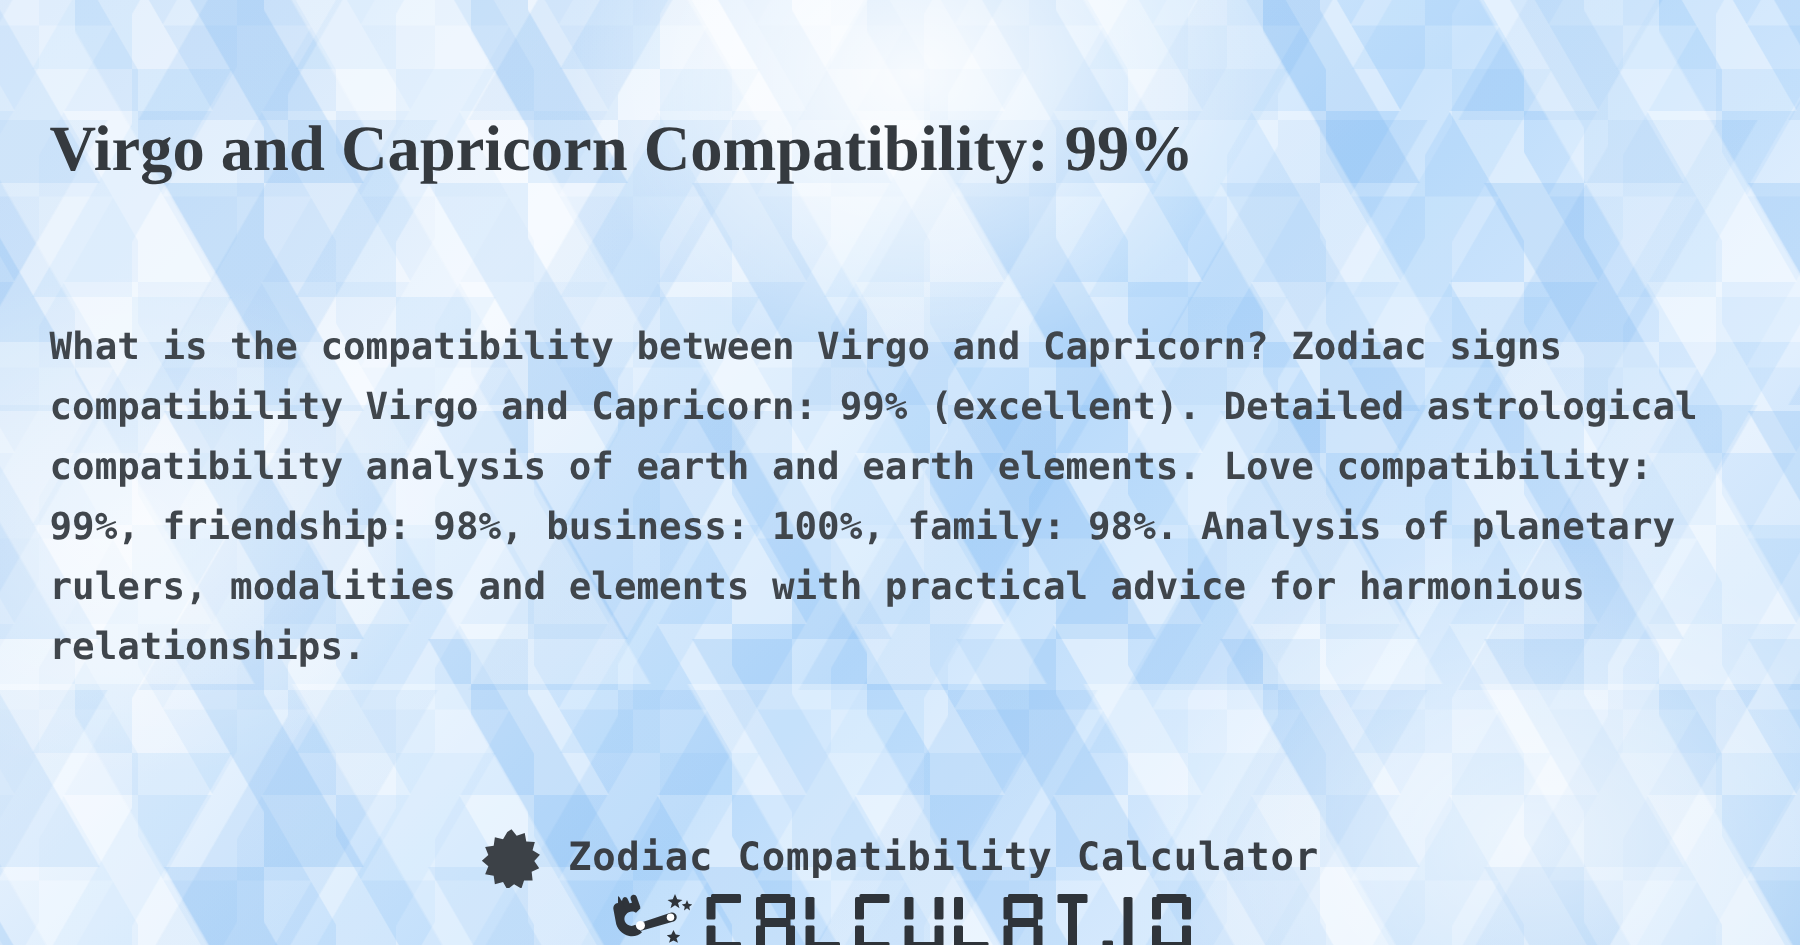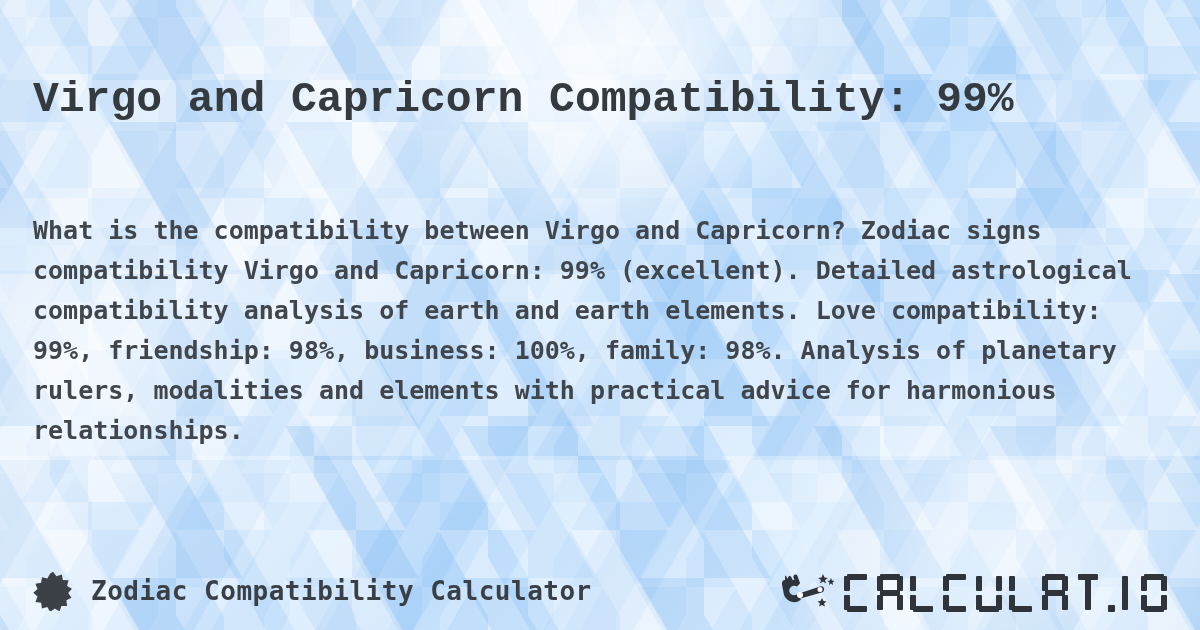--- a/index.html
+++ b/index.html
@@ -61,21 +61,21 @@
   .glow2 { left: 760px; top: 360px; width: 520px; height: 400px;
            background: radial-gradient(closest-side, rgba(255,255,255,.55), rgba(255,255,255,0)); }
   .glow3 { left: -120px; top: 180px; width: 420px; height: 340px;
            background: radial-gradient(closest-side, rgba(255,255,255,.42), rgba(255,255,255,0)); }
 
   #title {
     position: absolute;
     left: 33px;
     top: 44px;
     width: 1080px;
-    font-family: Liberation Mono, monospace;
+    font-family: Liberation Serif, serif;
     font-weight: bold;
     font-size: 43px;
     line-height: 54px;
     letter-spacing: 0px;
     color: #353a3f;
     white-space: pre-wrap;
   }
 
   #description {
     position: absolute;
@@ -108,20 +108,21 @@
     position: absolute;
     left: 0;
     top: 552px;
     width: 1200px;
     height: 78px;
     display: flex;
     align-items: center;
     justify-content: space-between;
     padding: 0 33px;
     box-sizing: border-box;
+    flex-direction: column;
   }
   .brand-left {
     display: flex;
     align-items: center;
     gap: 18px;
   }
   .burst-icon {
     width: 40px;
     height: 40px;
     flex: 0 0 auto;

